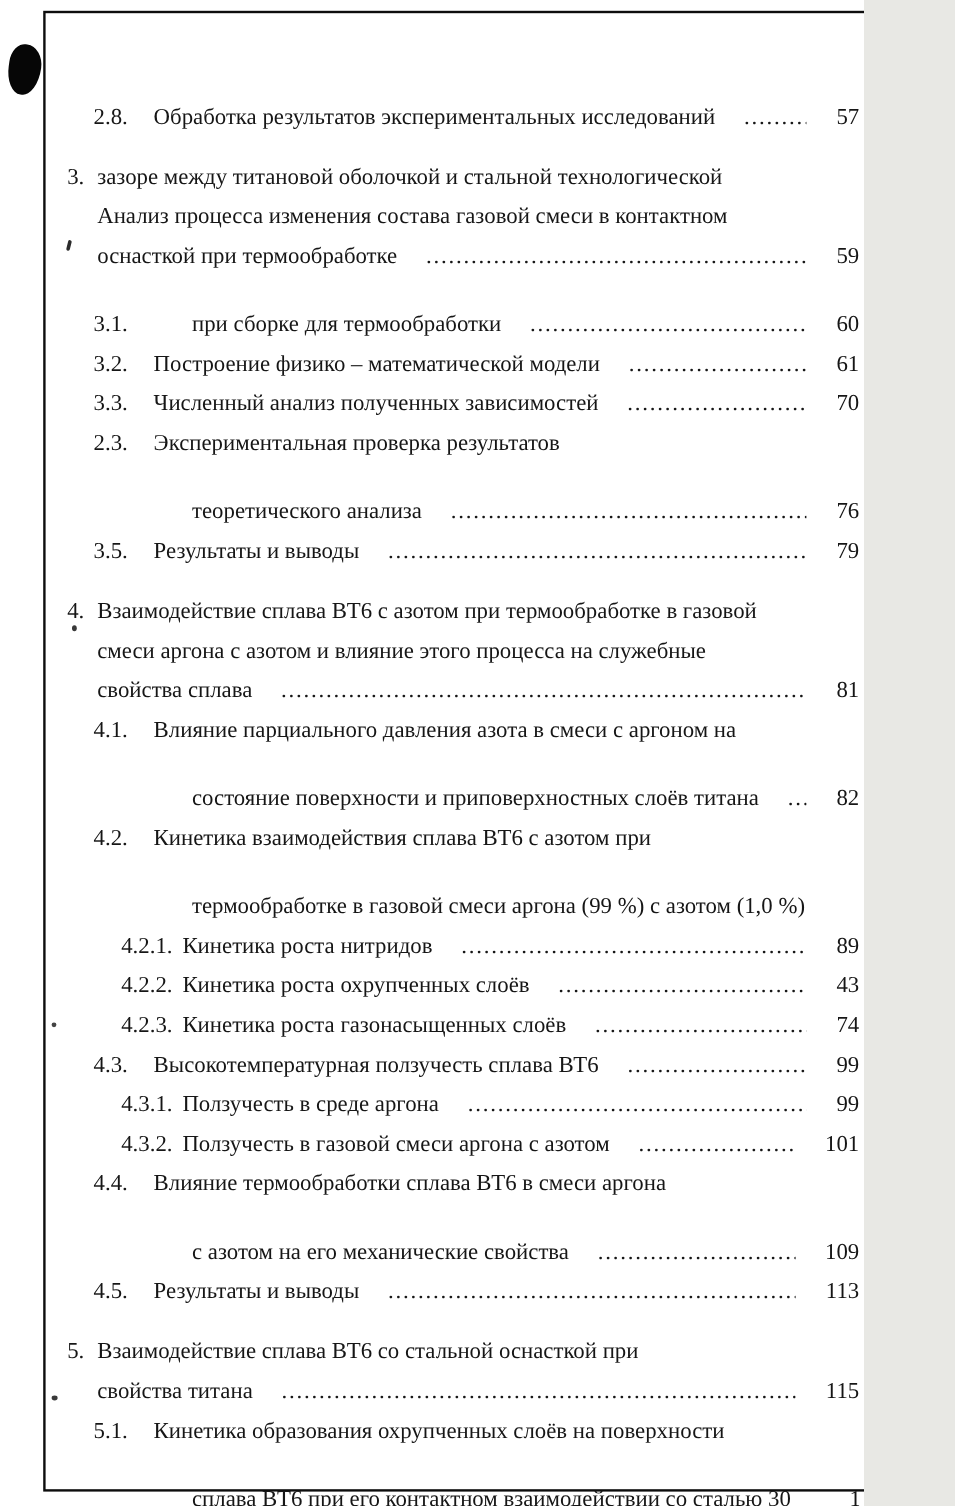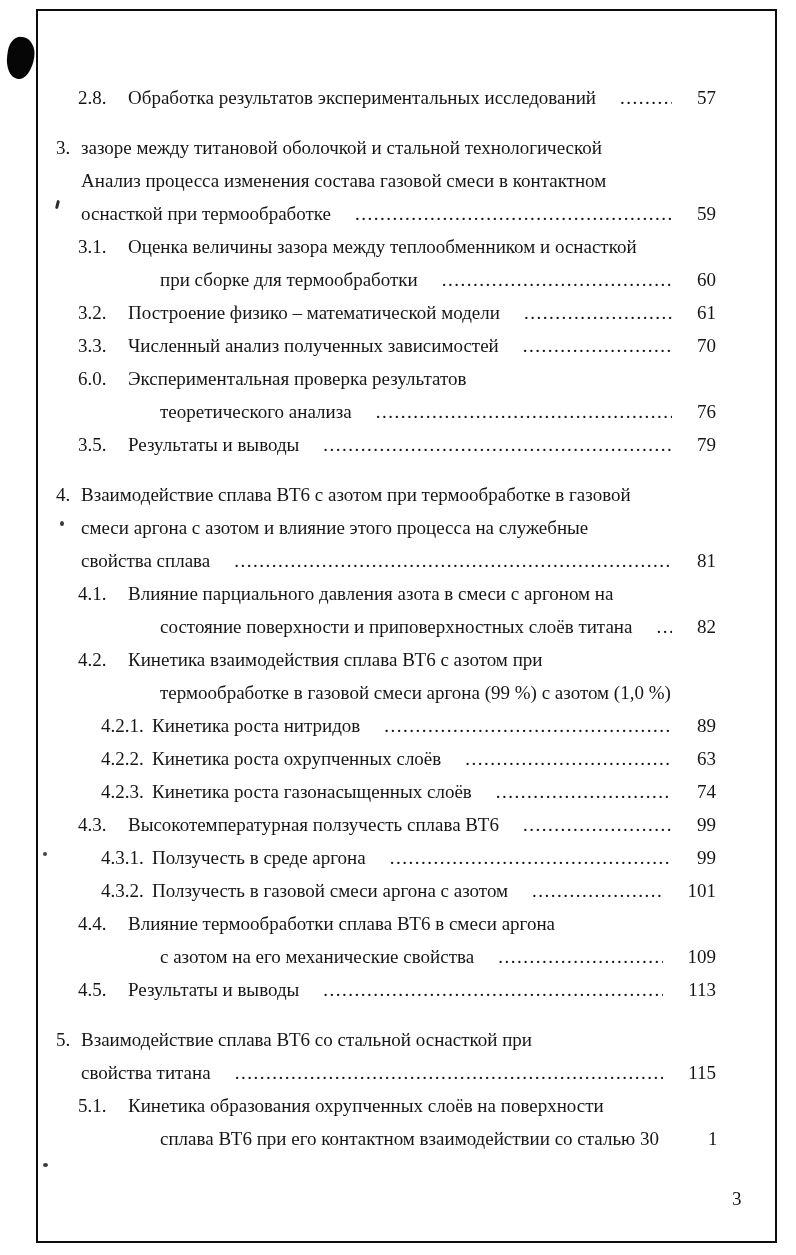--- a/index.html
+++ b/index.html
@@ -1,18 +1,18 @@
 <!DOCTYPE html>
 <html><head>
 <meta charset="utf-8">
 <style>
   html,body { margin:0; padding:0; background:#e8e8e4; }
   .sheet {
     position:relative;
-    width:796px; height:1255px;
+    width:720px; height:1255px;
     background:#ffffff;
     font-family:"Liberation Serif", serif;
     color:#161616;
     overflow:hidden;
   }
   .page-frame {
     position:absolute; left:36px; top:9px;
     width:741px; height:1234px;
     border:2px solid #0d0d0d;
     box-sizing:border-box;
@@ -24,21 +24,21 @@
   }
   .entry { position:relative; }
   .entry.chapter { margin-top:17px; }
   .num { position:absolute; top:0; }
   .entry.chapter  .num { left:0px; }
   .entry.section  .num { left:22px; }
   .entry.subsection .num { left:45px; }
   .line { overflow:hidden; }
   .entry.chapter  .line { padding-left:25px; }
   .entry.section  .line { padding-left:72px; }
-  .entry.section  .line.cont { padding-left:104px; }
+  .entry.section  .line.cont { padding-left:104px;margin-top:24px; }
   .entry.subsection .line { padding-left:96px; }
   .line.last { display:flex; align-items:center;gap:24px; }
   .line.last .t { white-space:nowrap; flex:0 0 auto; }
   .leader { flex:1 1 8px; min-width:0; overflow:hidden; white-space:nowrap; }
   .leader::after {
     content:"......................................................................................................................................";
     letter-spacing:1.5px;
   }
   .pg { white-space:nowrap; flex:0 0 auto; padding-left:1px; }
   .corner-page-num {
@@ -83,21 +83,20 @@
         <div class="line cont"><span class="t">зазоре между титановой оболочкой и стальной технологической</span></div>
         <div class="line"><span class="t">Анализ процесса изменения состава газовой смеси в контактном</span></div>
         <div class="line cont last">
           <span class="t">оснасткой при термообработке</span>
           <span class="leader"></span>
           <span class="pg">59</span>
         </div>
       </div>
       <div class="entry section">
         <span class="num">3.1.</span>
-        <div class="line"><span class="t">Оценка величины зазора между теплообменником и оснасткой</span></div>
         <div class="line cont last">
           <span class="t">при сборке для термообработки</span>
           <span class="leader"></span>
           <span class="pg">60</span>
         </div>
       </div>
       <div class="entry section">
         <span class="num">3.2.</span>
         <div class="line last">
           <span class="t">Построение физико – математической модели</span>
@@ -107,21 +106,21 @@
       </div>
       <div class="entry section">
         <span class="num">3.3.</span>
         <div class="line last">
           <span class="t">Численный анализ полученных зависимостей</span>
           <span class="leader"></span>
           <span class="pg">70</span>
         </div>
       </div>
       <div class="entry section">
-        <span class="num">6.0.</span>
+        <span class="num">2.3.</span>
         <div class="line"><span class="t">Экспериментальная проверка результатов</span></div>
         <div class="line cont last">
           <span class="t">теоретического анализа</span>
           <span class="leader"></span>
           <span class="pg">76</span>
         </div>
       </div>
       <div class="entry section">
         <span class="num">3.5.</span>
         <div class="line last">
@@ -164,21 +163,21 @@
           <span class="t">Кинетика роста нитридов</span>
           <span class="leader"></span>
           <span class="pg">89</span>
         </div>
       </div>
       <div class="entry subsection">
         <span class="num">4.2.2.</span>
         <div class="line last">
           <span class="t">Кинетика роста охрупченных слоёв</span>
           <span class="leader"></span>
-          <span class="pg">63</span>
+          <span class="pg">43</span>
         </div>
       </div>
       <div class="entry subsection">
         <span class="num">4.2.3.</span>
         <div class="line last">
           <span class="t">Кинетика роста газонасыщенных слоёв</span>
           <span class="leader"></span>
           <span class="pg">74</span>
         </div>
       </div>

